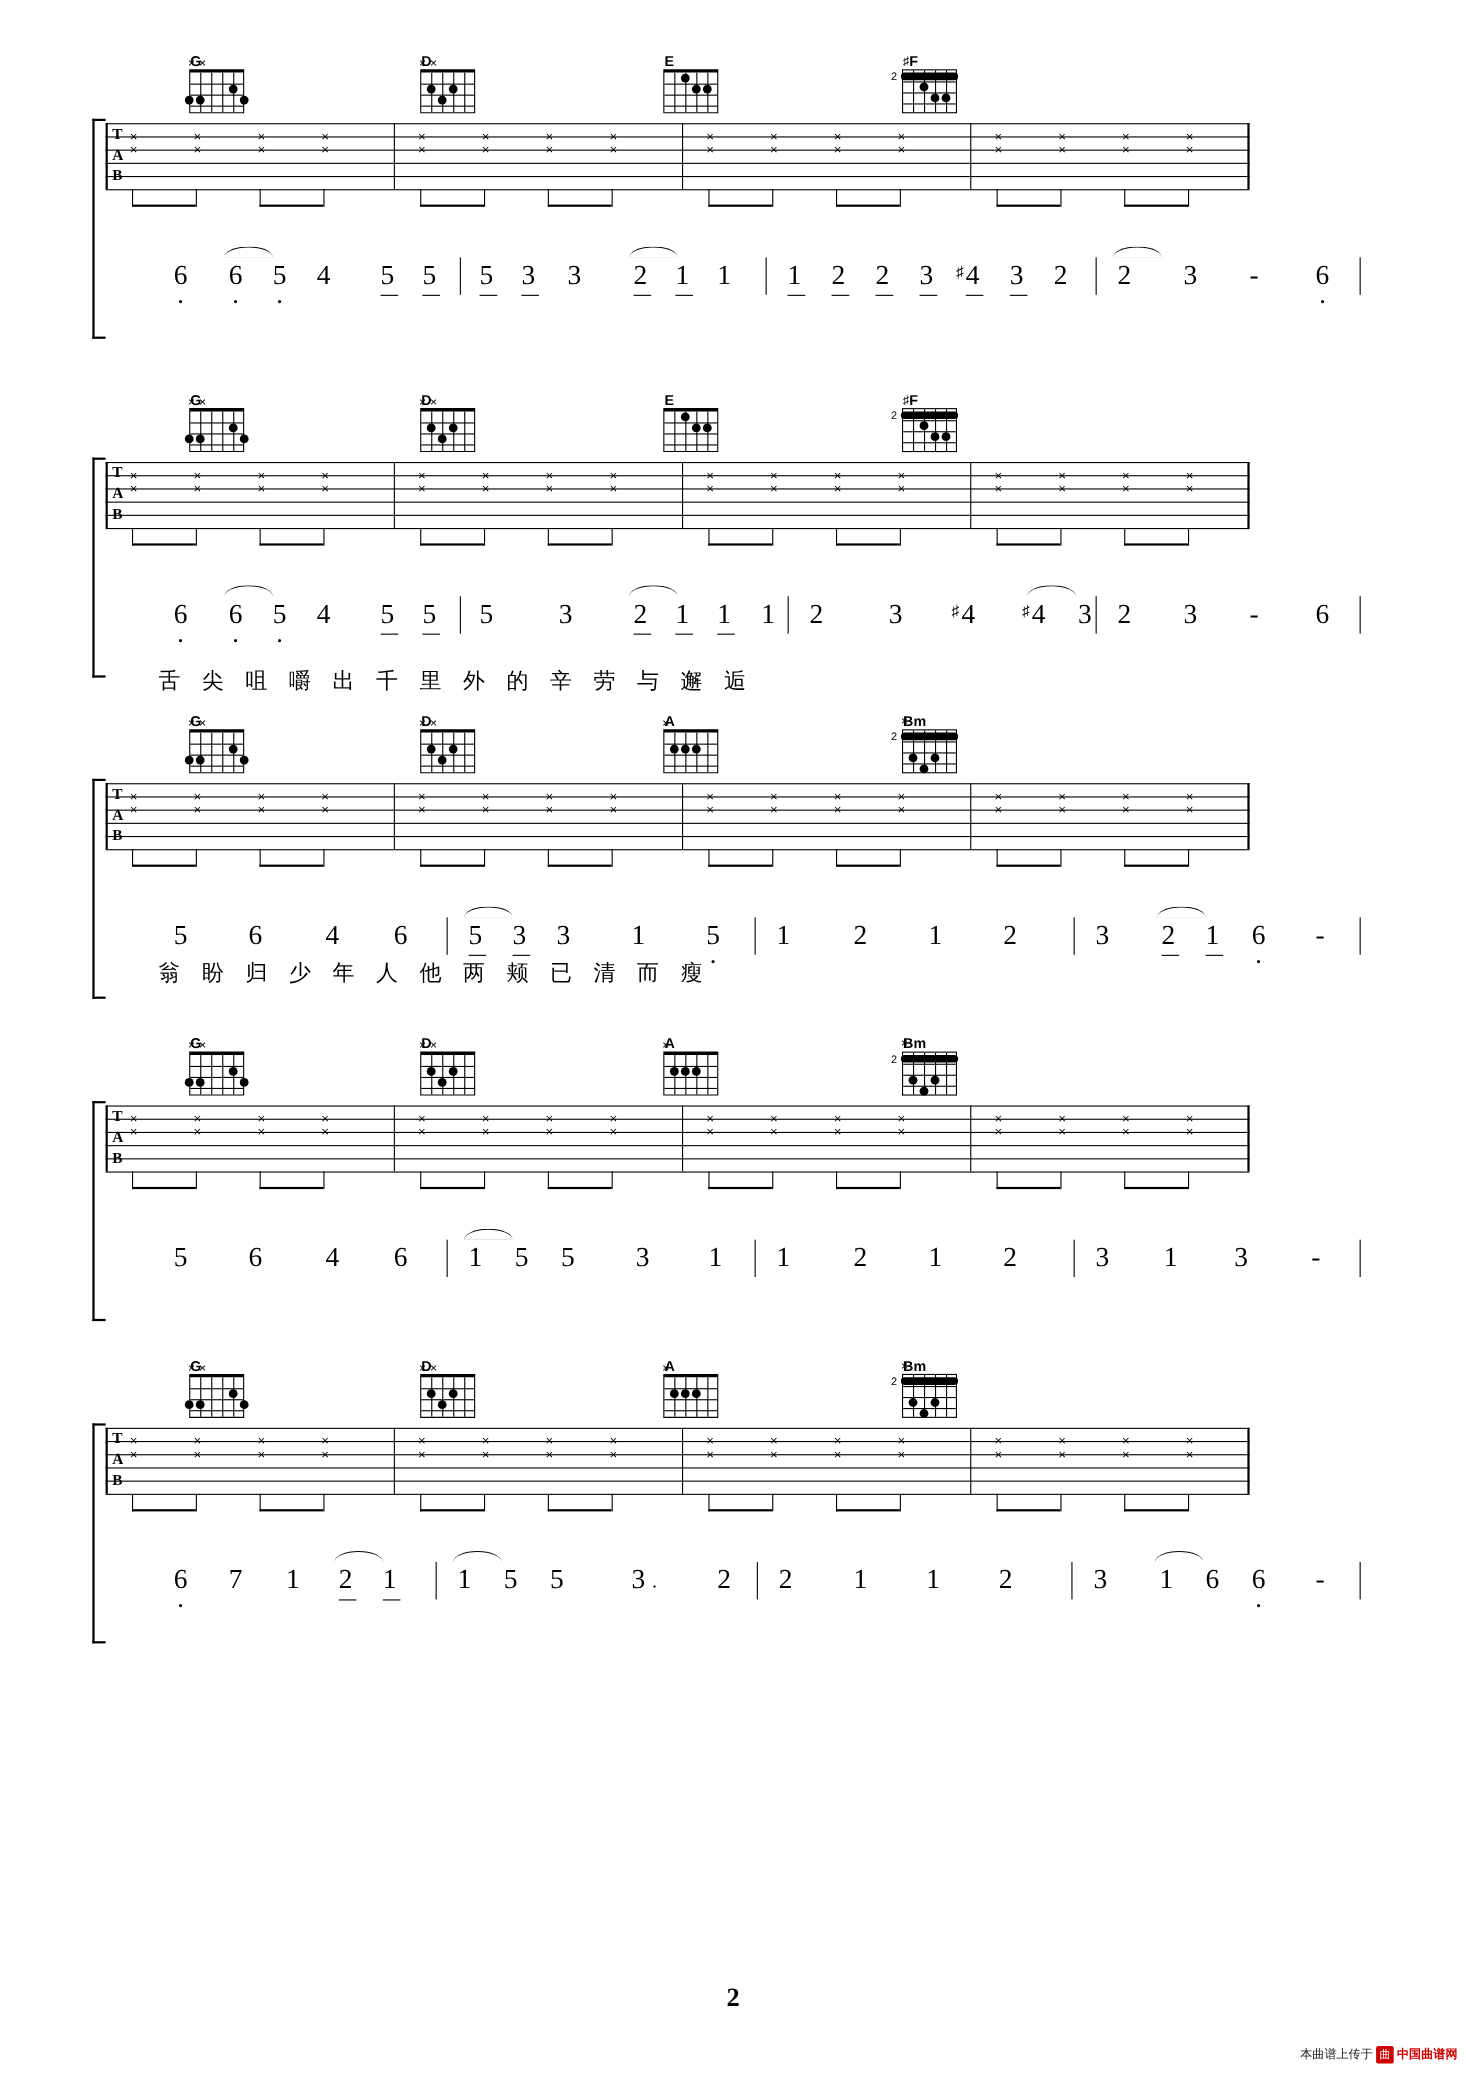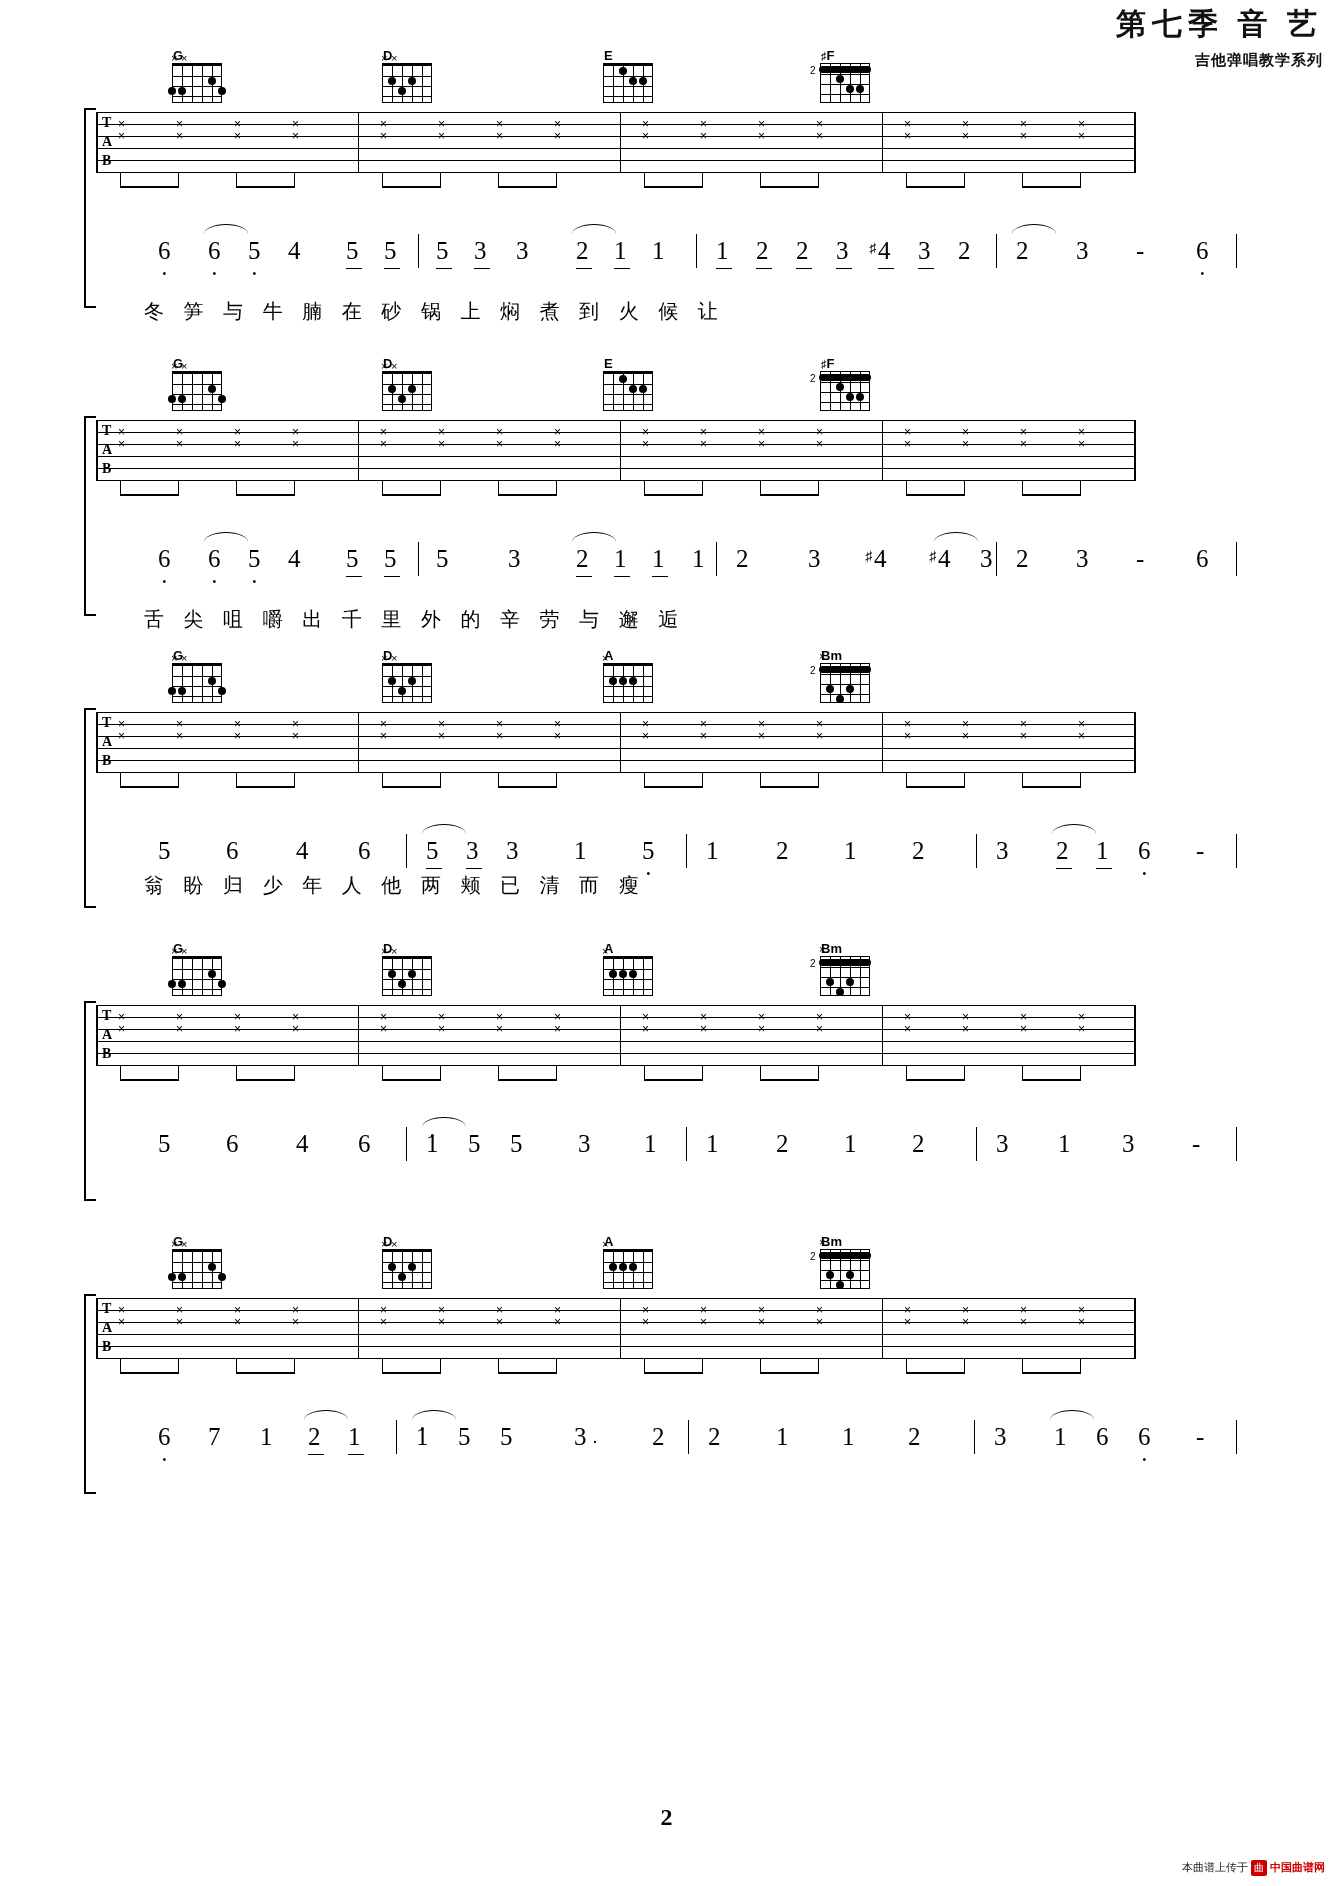--- a/index.html
+++ b/index.html
@@ -76,24 +76,20 @@
   .footnote{position:absolute;left:0;right:0;text-align:center;font-family:"Liberation Sans",sans-serif;font-size:21px;font-weight:bold;letter-spacing:1px;}
   .credit{position:absolute;right:8px;bottom:4px;font-family:"Liberation Sans",sans-serif;font-size:11px;color:#222;white-space:nowrap;}
   .credit .logo{display:inline-block;background:#c00;color:#fff;font-size:10px;padding:1px 3px;border-radius:2px;margin:0 3px;}
   .credit .red{color:#c00;font-weight:bold;}
 </style>
 </head>
 <body>
 
 <div class="page">
 
-  <div class="header">
-    <div class="title">第七季 音 艺</div>
-    <div class="subtitle">吉他弹唱教学系列</div>
-  </div>
 
   <div id="systems">
       <div class="system" style="top: 50px;">
         <div class="chordrow">
           <div class="chord" style="left: 172px;">
             <div class="cname">G</div>
             <div class="grid">
               <div class="v" style="left: 9px;"></div>
               <div class="v" style="left: 19px;"></div>
               <div class="v" style="left: 29px;"></div>
@@ -269,21 +265,20 @@
           <div class="underline" style="left: 822px; width: 16px; top: 30px;"></div>
           <div class="note" style="left: 862px; top: 0px;">2</div>
           <div class="mbar" style="left: 900px; top: -4px; height: 34px; background: rgb(0, 0, 0);"></div>
           <div class="note" style="left: 920px; top: 0px;">2</div>
           <div class="slur" style="left: 916px; width: 44px; top: -14px;"></div>
           <div class="note" style="left: 980px; top: 0px;">3</div>
           <div class="dash" style="left: 1040px; top: 0px;">-</div>
           <div class="note" style="left: 1100px; top: 0px;">6<span class="dotd">•</span></div>
           <div class="mbar" style="left: 1140px; top: -4px; height: 34px; background: rgb(0, 0, 0);"></div>
         </div>
-        <div class="lyric" style="left: 144px; top: 250px; letter-spacing: 7px;">冬 笋 与 牛 腩 在 砂 锅 上 焖 煮 到 火 候 让</div>
       </div>
       <div class="system" style="top: 358px;">
         <div class="chordrow">
           <div class="chord" style="left: 172px;">
             <div class="cname">G</div>
             <div class="grid">
               <div class="v" style="left: 9px;"></div>
               <div class="v" style="left: 19px;"></div>
               <div class="v" style="left: 29px;"></div>
               <div class="v" style="left: 39px;"></div>

